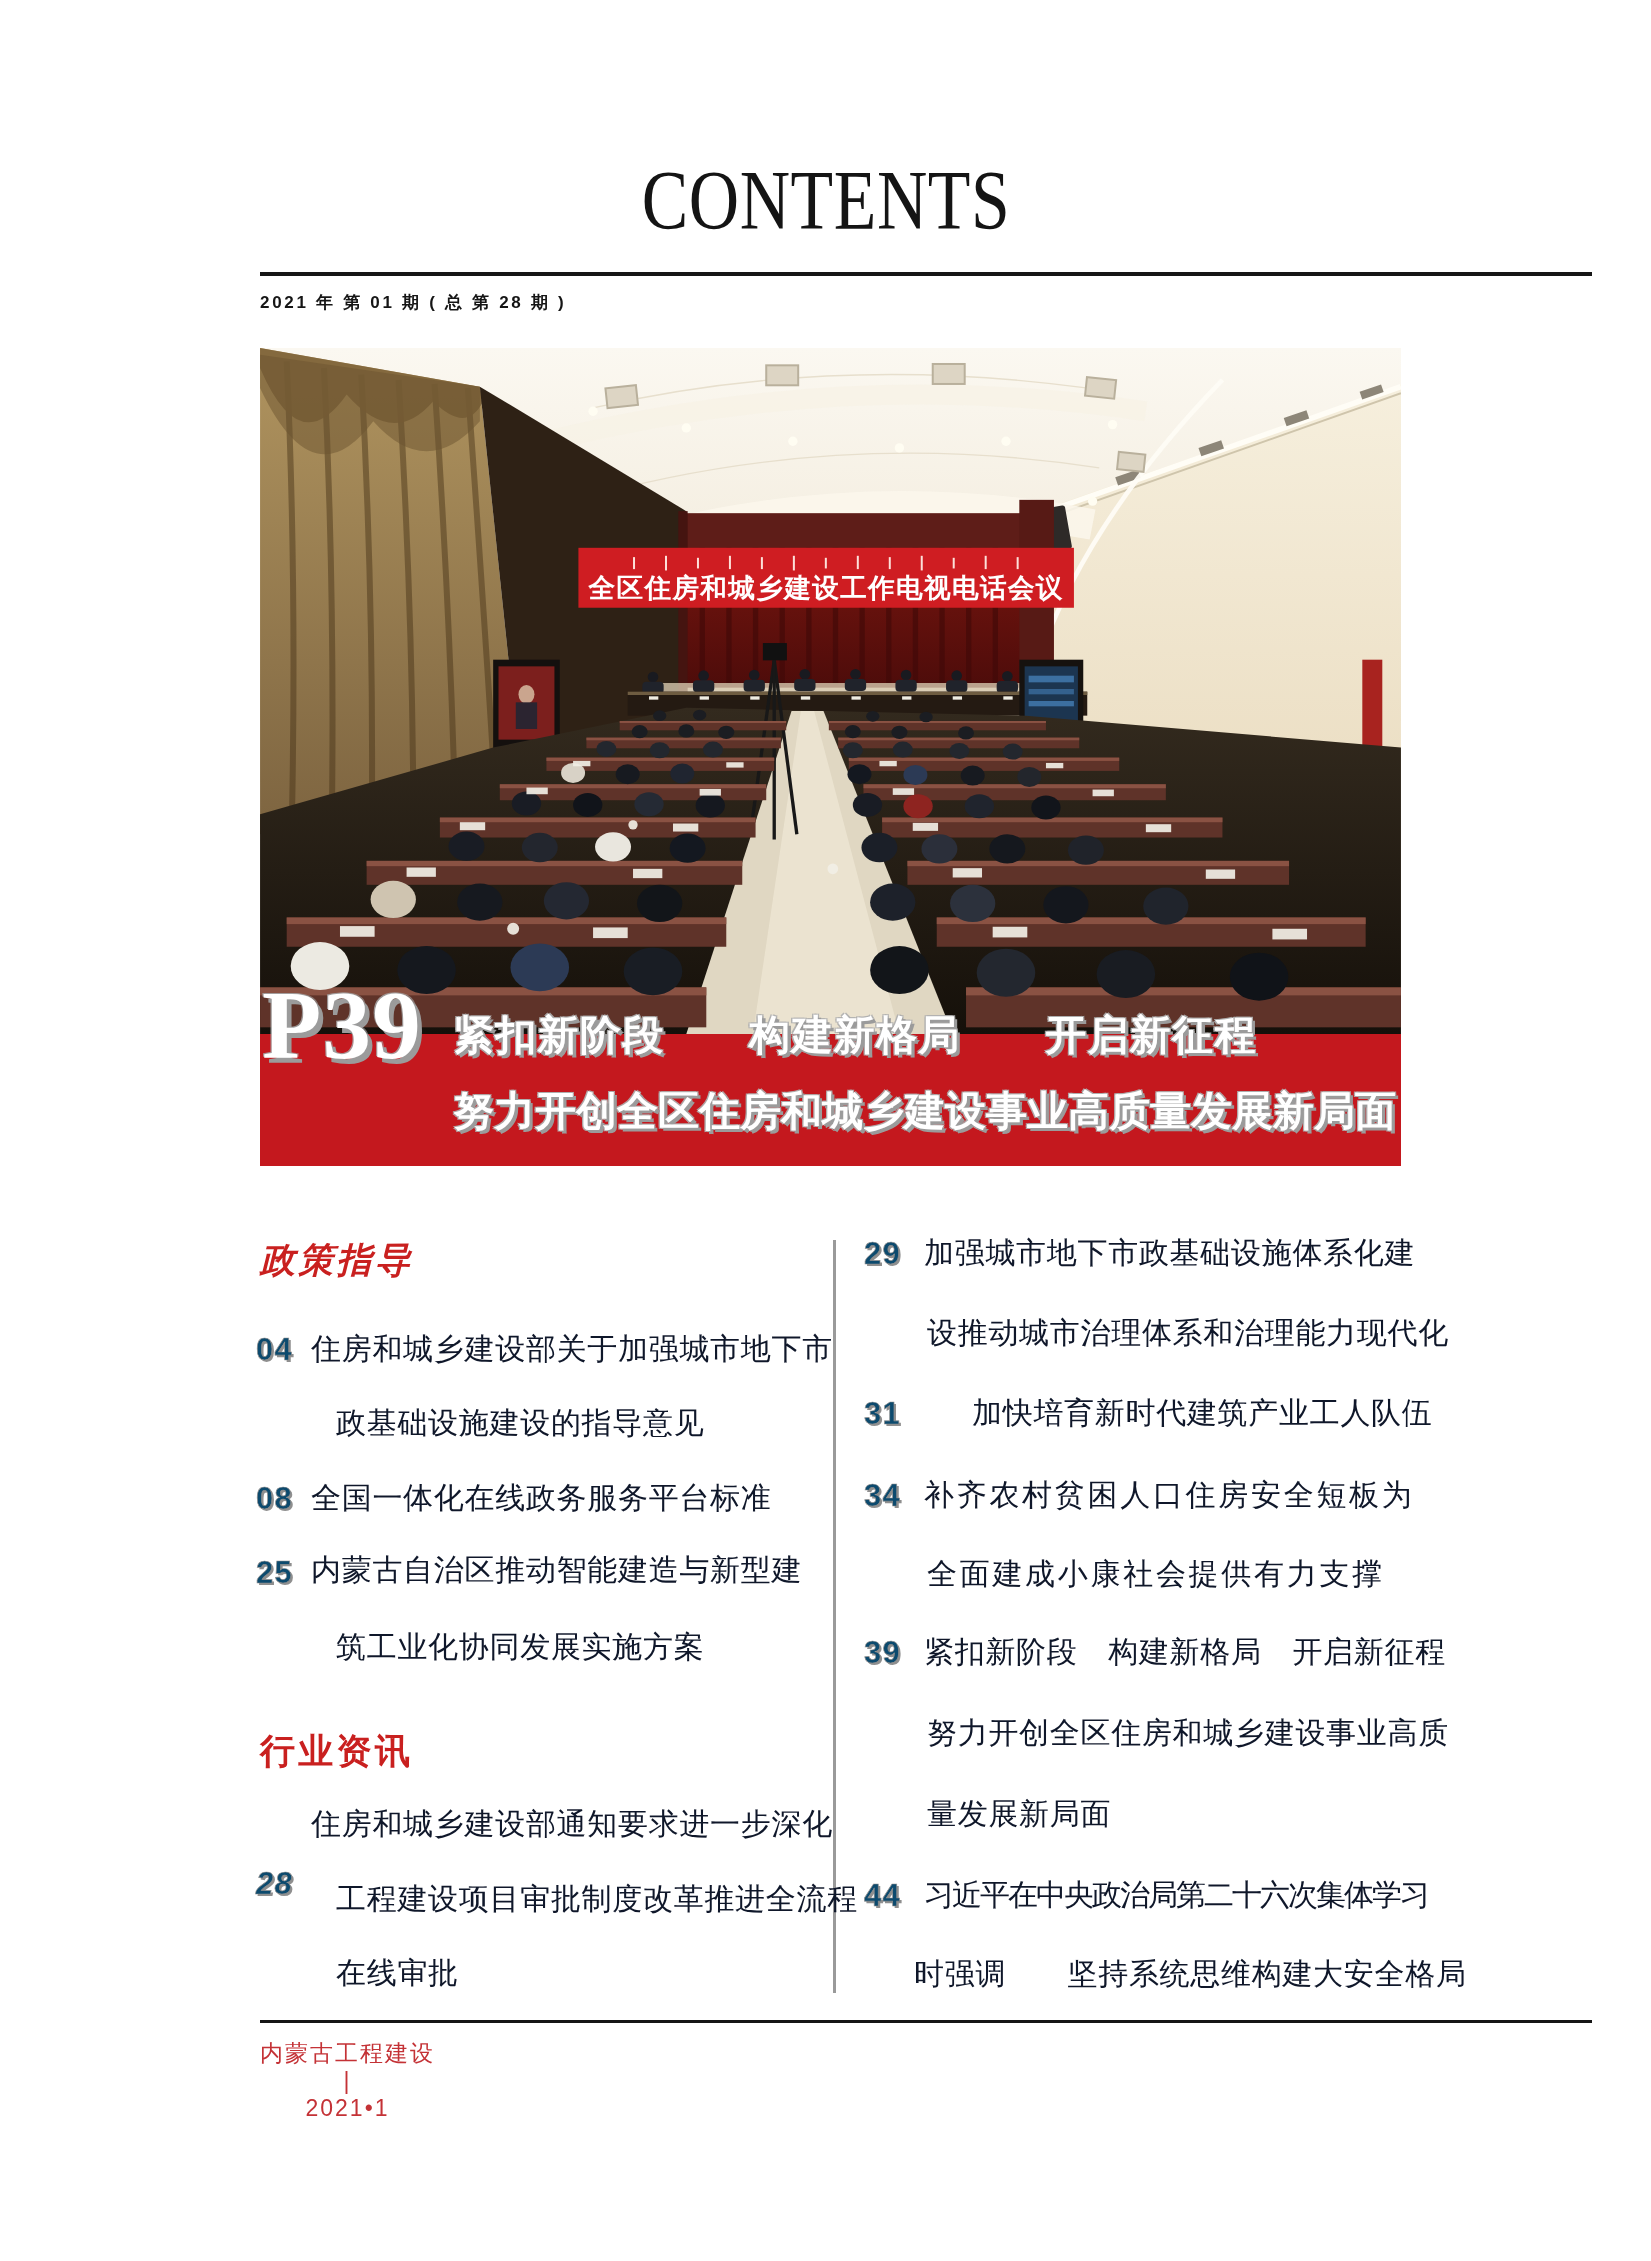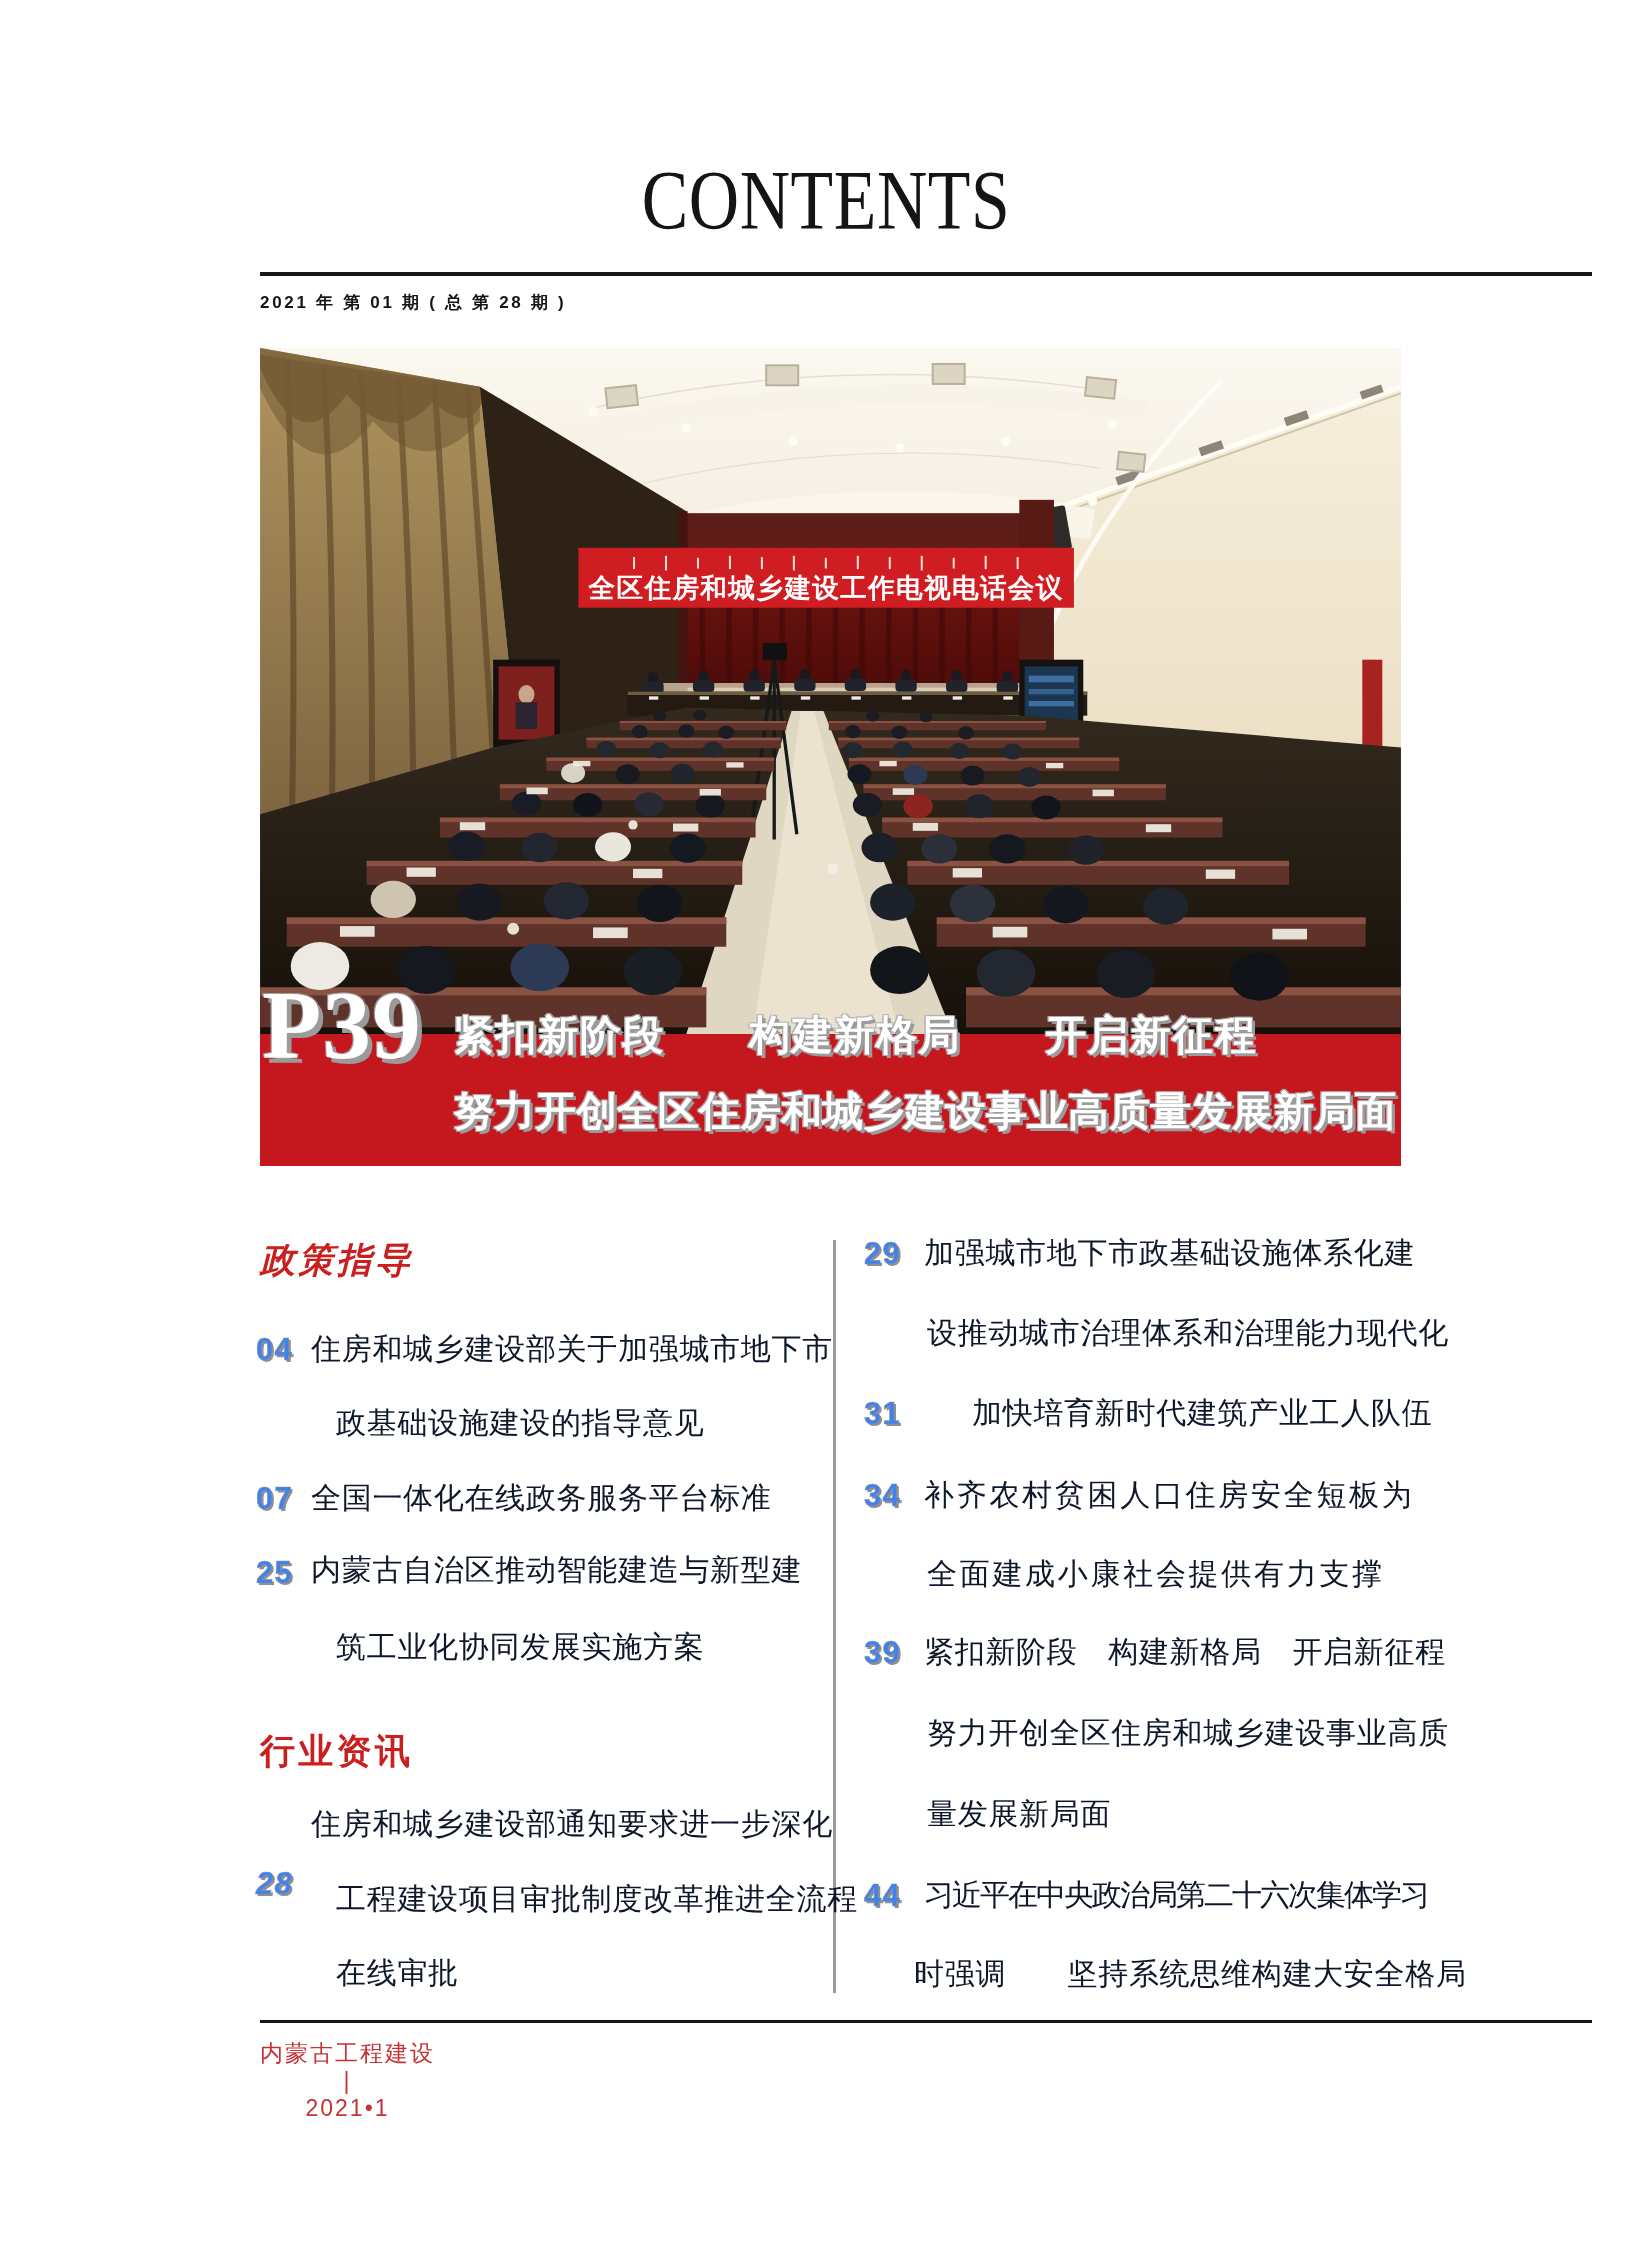--- a/index.html
+++ b/index.html
@@ -36,21 +36,21 @@
   .strip-line1{left:453px;top:1015px;font-size:41px;letter-spacing:1.3px;}
   .strip-line2{left:453px;top:1091px;font-size:41px;letter-spacing:0px;}
   
   .sec-header{
     font-size:35px;font-weight:bold;letter-spacing:3.3px;line-height:1;white-space:nowrap;
   }
   .toc-line{font-size:30px;color:#0f172a;line-height:1;letter-spacing:0.7px;white-space:nowrap;}
   .toc-wide{letter-spacing:2.7px;}
   .toc-tight{letter-spacing:-2px;}
   .pgnum{
-    font-size:31px;font-weight:bold;line-height:1;color:#3b82f6;letter-spacing:1.3px;
+    font-size:31px;font-weight:bold;line-height:1;color:#0c4a6e;letter-spacing:1.3px;
     -webkit-text-stroke:0.7px #8f8f8f;
     text-shadow:2px 2px 0 #8f8f8f,-0.7px -0.7px 0 #ffffff;white-space:nowrap;
   }
   .v-divider{left:833px;top:1240px;width:2.7px;height:753px;background:#9a9a9a;}
   
   .footer{
     left:260px;top:2040px;font-size:23px;letter-spacing:2px;line-height:1.2;
     display:flex;align-items:center;white-space:nowrap;
   }
   .footer .sep{margin:0 17.3px;font-weight:normal;}
@@ -432,21 +432,21 @@
 <div class="abs strip-line strip-line2">努力开创全区住房和城乡建设事业高质量发展新局面</div>
 
 <div class="abs v-divider"></div>
 
 <div class="abs sec-header" style="left:260px;top:1242px;color:#C9201F;font-style:italic;">政策指导</div>
 
 <div class="abs pgnum" style="left:256px;top:1334px;">04</div>
 <div class="abs toc-line" style="left:311px;top:1334px;">住房和城乡建设部关于加强城市地下市</div>
 <div class="abs toc-line" style="left:336px;top:1408px;">政基础设施建设的指导意见</div>
 
-<div class="abs pgnum" style="left:256px;top:1483px;">07</div>
+<div class="abs pgnum" style="left:256px;top:1483px;">08</div>
 <div class="abs toc-line" style="left:311px;top:1483px;">全国一体化在线政务服务平台标准</div>
 
 <div class="abs pgnum" style="left:256px;top:1557px;">25</div>
 <div class="abs toc-line" style="left:311px;top:1557px;font-family:Liberation Mono, monospace;">内蒙古自治区推动智能建造与新型建</div>
 <div class="abs toc-line" style="left:336px;top:1632px;">筑工业化协同发展实施方案</div>
 
 <div class="abs sec-header" style="left:260px;top:1733px;color:#C9201F;">行业资讯</div>
 
 <div class="abs pgnum" style="left:256px;top:1868px;font-style:italic;">28</div>
 <div class="abs toc-line" style="left:311px;top:1809px;">住房和城乡建设部通知要求进一步深化</div>

